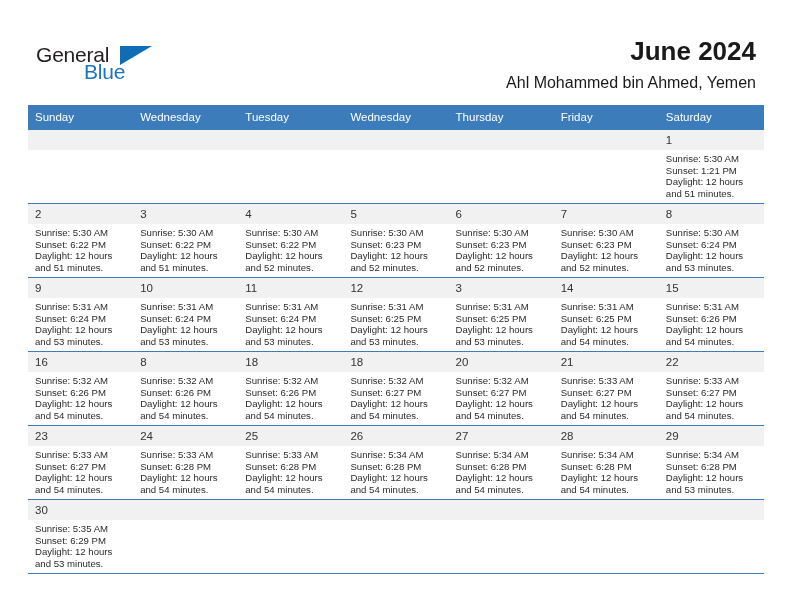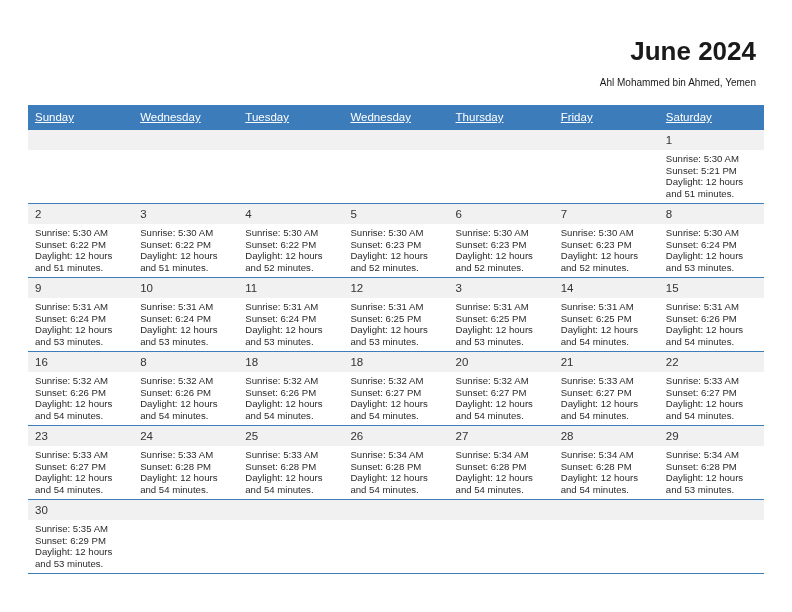--- a/index.html
+++ b/index.html
@@ -74,21 +74,21 @@
   }
   .cal-title {
     font-size: 26px;
     font-weight: bold;
     color: #1a1a1a;
     line-height: 30px;
     white-space: nowrap;
   }
   .cal-subtitle {
     margin-top: 8px;
-    font-size: 10px;
+    font-size: 16px;
     color: #1a1a1a;
     line-height: 18px;
     white-space: nowrap;
   }
 
   
   .calendar {
     position: absolute;
     left: 28px;
     top: 105px;
@@ -99,21 +99,20 @@
 
   .calendar th {
     background: #3c7cba;
     color: #ffffff;
     font-size: 11.5px;
     font-weight: normal;
     text-align: left;
     padding: 5px 0 6px 7px;
     height: 14px;
     border: none;
-    text-decoration: underline;
   }
 
   .calendar td {
     width: 105.14px;
     vertical-align: top;
     padding: 0;
     border: none;
     border-bottom: 1px solid #3c7cba;
     background: #ffffff;
     height: 60px;
@@ -152,20 +151,25 @@
     background: #f1f1f1;
   }
 </style>
 </head>
 <body>
 
 <div class="page">
 
   <div class="header">
 
+    <div class="logo">
+      <span class="logo-general">General</span>
+      <span class="logo-tri"></span>
+      <span class="logo-blue">Blue</span>
+    </div>
 
     <div class="title-block">
       <div class="cal-title">June 2024</div>
       <div class="cal-subtitle">Ahl Mohammed bin Ahmed, Yemen</div>
     </div>
 
   </div>
 
   <table class="calendar">
     <thead>
@@ -209,21 +213,21 @@
           <td class="empty-cell">
             <div class="cell">
               <span class="daynum"></span>
             </div>
           </td>
           <td>
             <div class="cell">
               <span class="daynum">1</span>
               <div class="info">
                 <div>Sunrise: 5:30 AM</div>
-                <div>Sunset: 5:21 PM</div>
+                <div>Sunset: 1:21 PM</div>
                 <div>Daylight: 12 hours</div>
                 <div>and 51 minutes.</div>
               </div>
             </div>
           </td>
         </tr>
         <tr>
           <td>
             <div class="cell">
               <span class="daynum">2</span>

